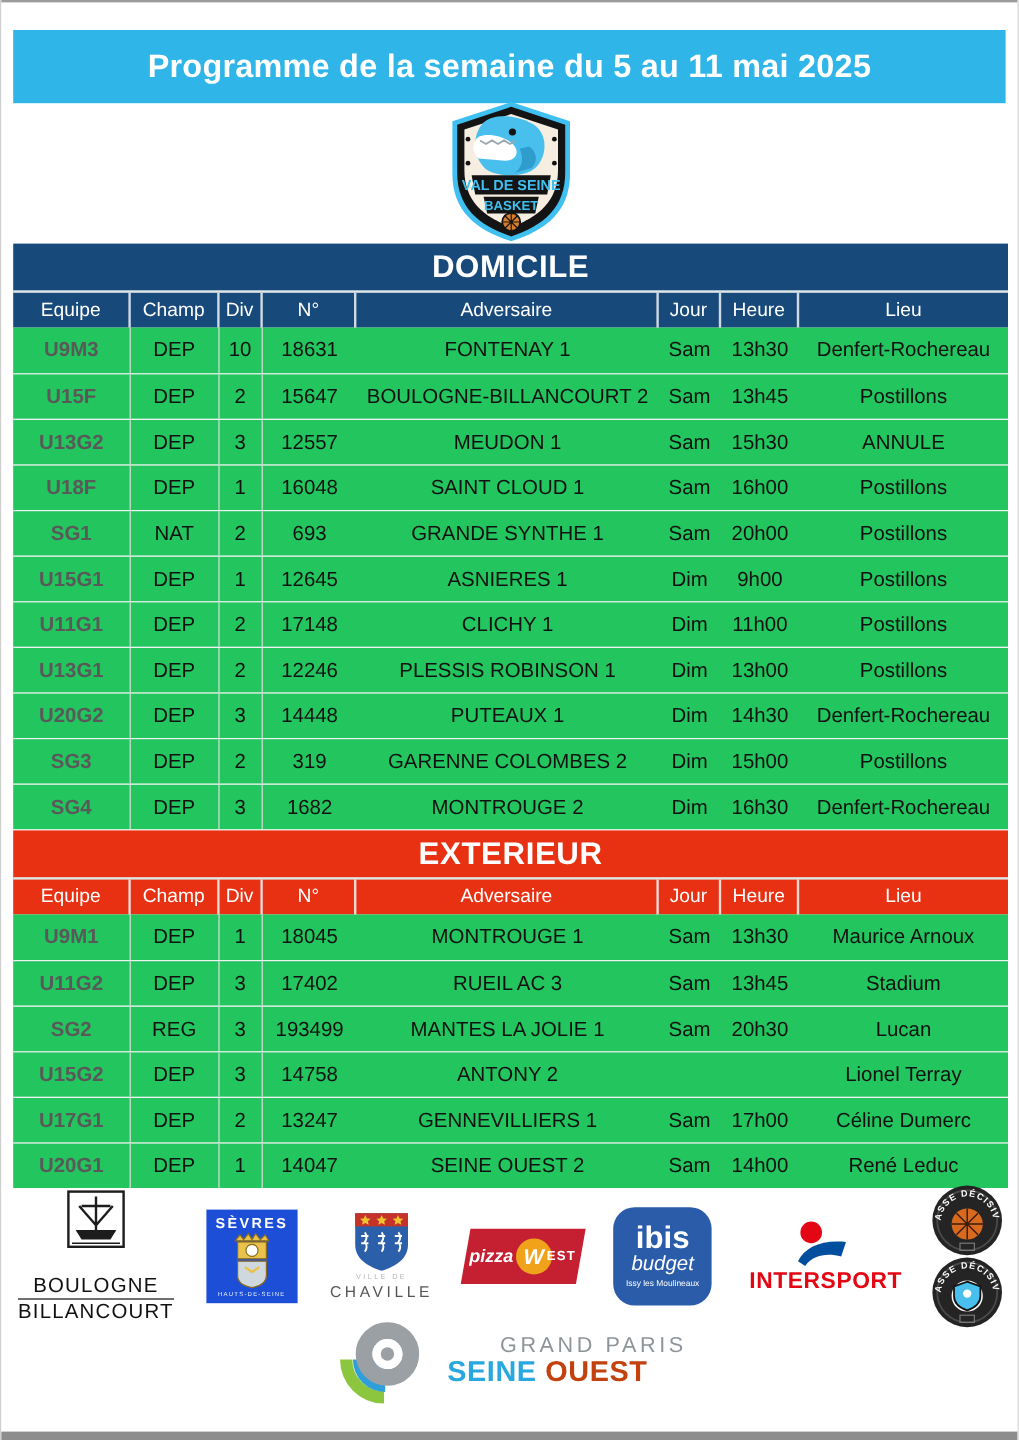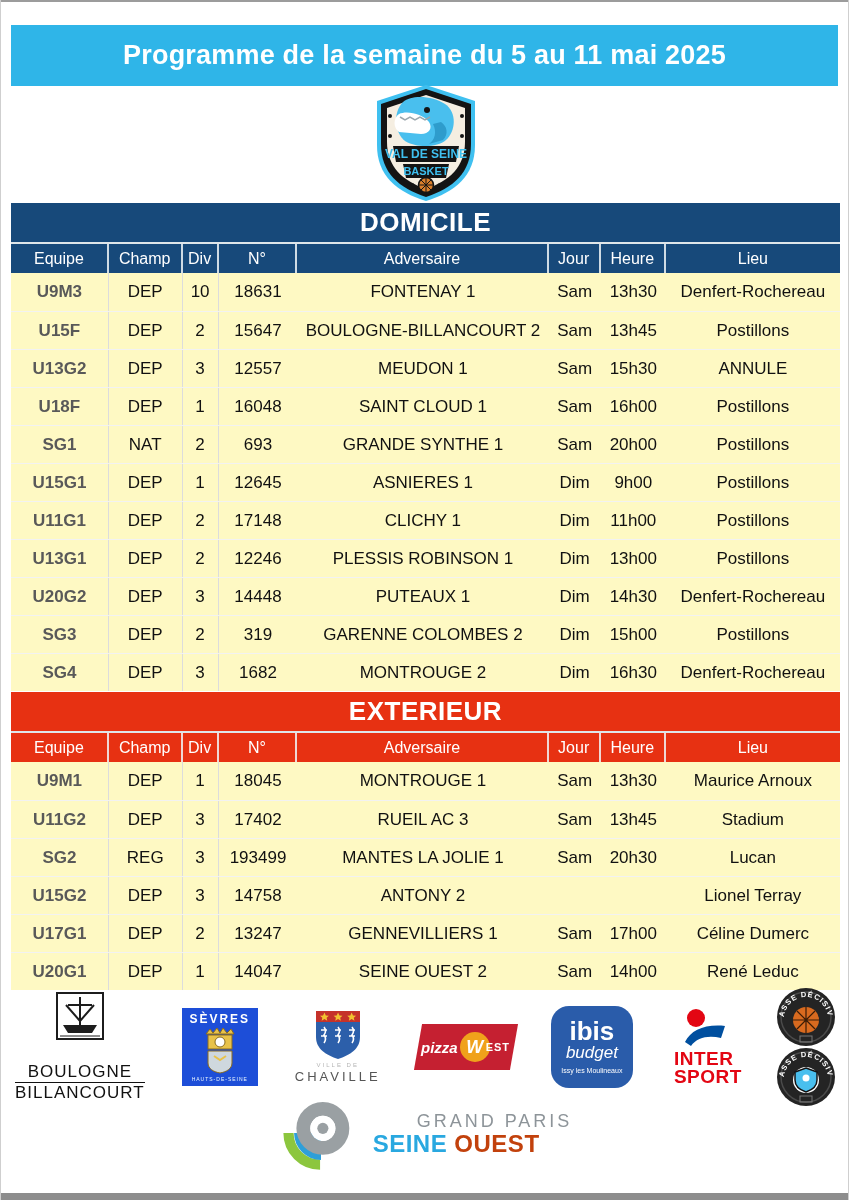--- a/index.html
+++ b/index.html
@@ -23,21 +23,21 @@
   .sched-domicile { top:203px; }
   .sched-exterieur { top:692px; }
   .section-title { height:39px; display:flex; align-items:center; justify-content:center;
                    color:#fff; font-weight:bold; font-size:26px; letter-spacing:.5px; }
   .bg-blue { background:#17497a;text-align:center; }
   .bg-red  { background:#e73112; }
   .thead { display:flex; height:31px; border-top:2px solid #dfe6ea; }
   .th { display:flex; align-items:center; justify-content:center; color:#fff; font-size:16px;
         border-right:2px solid rgba(240,244,247,.85); }
   .th:last-child { border-right:none; }
-  .tr { display:flex; height:38px; background:#fef9c3; }
+  .tr { display:flex; height:38px; background:#22c55e; }
   .tr + .tr { border-top:1px solid #f2f2f2; }
   .td { display:flex; align-items:center; justify-content:center; font-size:17px; color:#111;
         white-space:nowrap; overflow:hidden; }
   .tr .c0, .tr .c1, .tr .c2 { border-right:1px solid #dcdcdc; }
   .tr .c0 { font-weight:bold; color:#595959; }
   .c0{width:11.8%} .c1{width:8.9%} .c2{width:4.35%} .c3{width:9.5%}
   .c4{width:30.3%} .c5{width:6.3%} .c6{width:7.85%} .c7{width:21%}
 
   
   .sponsors { position:absolute; top:1002px; left:14px; width:821px; height:90px;
@@ -64,21 +64,21 @@
              font-style:italic; margin:0 -4px 0 2px; }
   .pizza-est { color:#fff; font-weight:bold; font-size:11px; letter-spacing:1px; }
 
   .ibis-box { width:82px; height:82px; background:#2a5caa; border-radius:18px;
               display:flex; flex-direction:column; align-items:center; justify-content:center; color:#fff; }
   .ibis-l1 { font-weight:bold; font-size:26px; line-height:.9; }
   .ibis-l2 { font-style:italic; font-size:17px; line-height:1.05; }
   .ibis-l3 { font-size:7px; margin-top:5px; }
 
   .inter { display:flex; align-items:center; }
-  .inter-text { display:flex; flex-direction:column; margin-left:4px; }
+  .inter-text { display:flex; margin-left:4px; }
   .inter-l1, .inter-l2 { color:#e30613; font-weight:bold; font-size:19px; line-height:.95; letter-spacing:.5px; }
 
   .badges { display:flex; }
   .badge { width:60px; height:60px; margin-left:-3px; }
 
   
   .gpso { position:absolute; top:1094px; left:0; width:849px; display:flex;
           align-items:center; justify-content:center; }
   .gpso-text { margin-left:10px; }
   .gpso-top { color:#8d9499; font-size:18px; letter-spacing:3px;margin-left:44px; }

